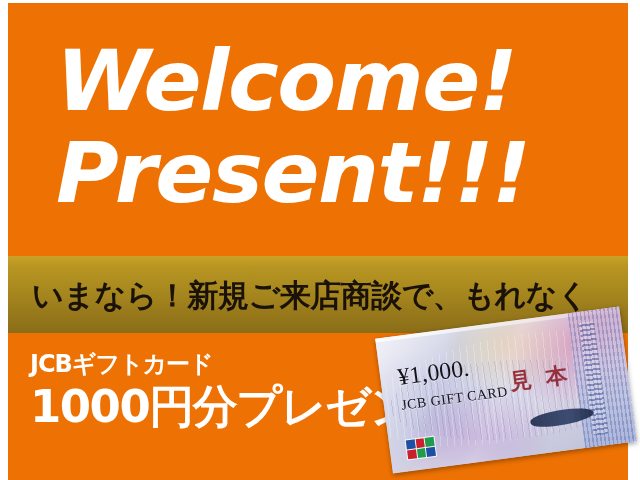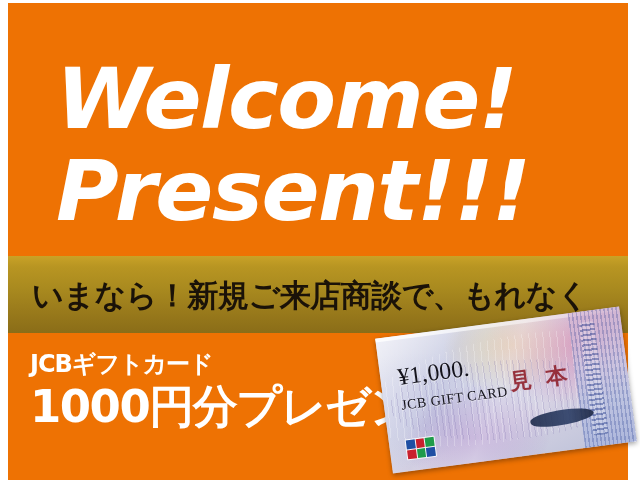--- a/index.html
+++ b/index.html
@@ -29,21 +29,21 @@
     top: 3px;
     width: 620px;
     height: 477px;
     background: #ee7203;
   }
 
   
   .headline {
     position: absolute;
     left: 8px;
-    top: 21px;
+    top: 3px;
     width: 620px;
     height: 208px;
     border-radius: 20px;
   }
   .headline-line {
     position: absolute;
     left: 48px;
     color: #ffffff;
     font-family: "DejaVu Sans", sans-serif;
     font-weight: bold;

